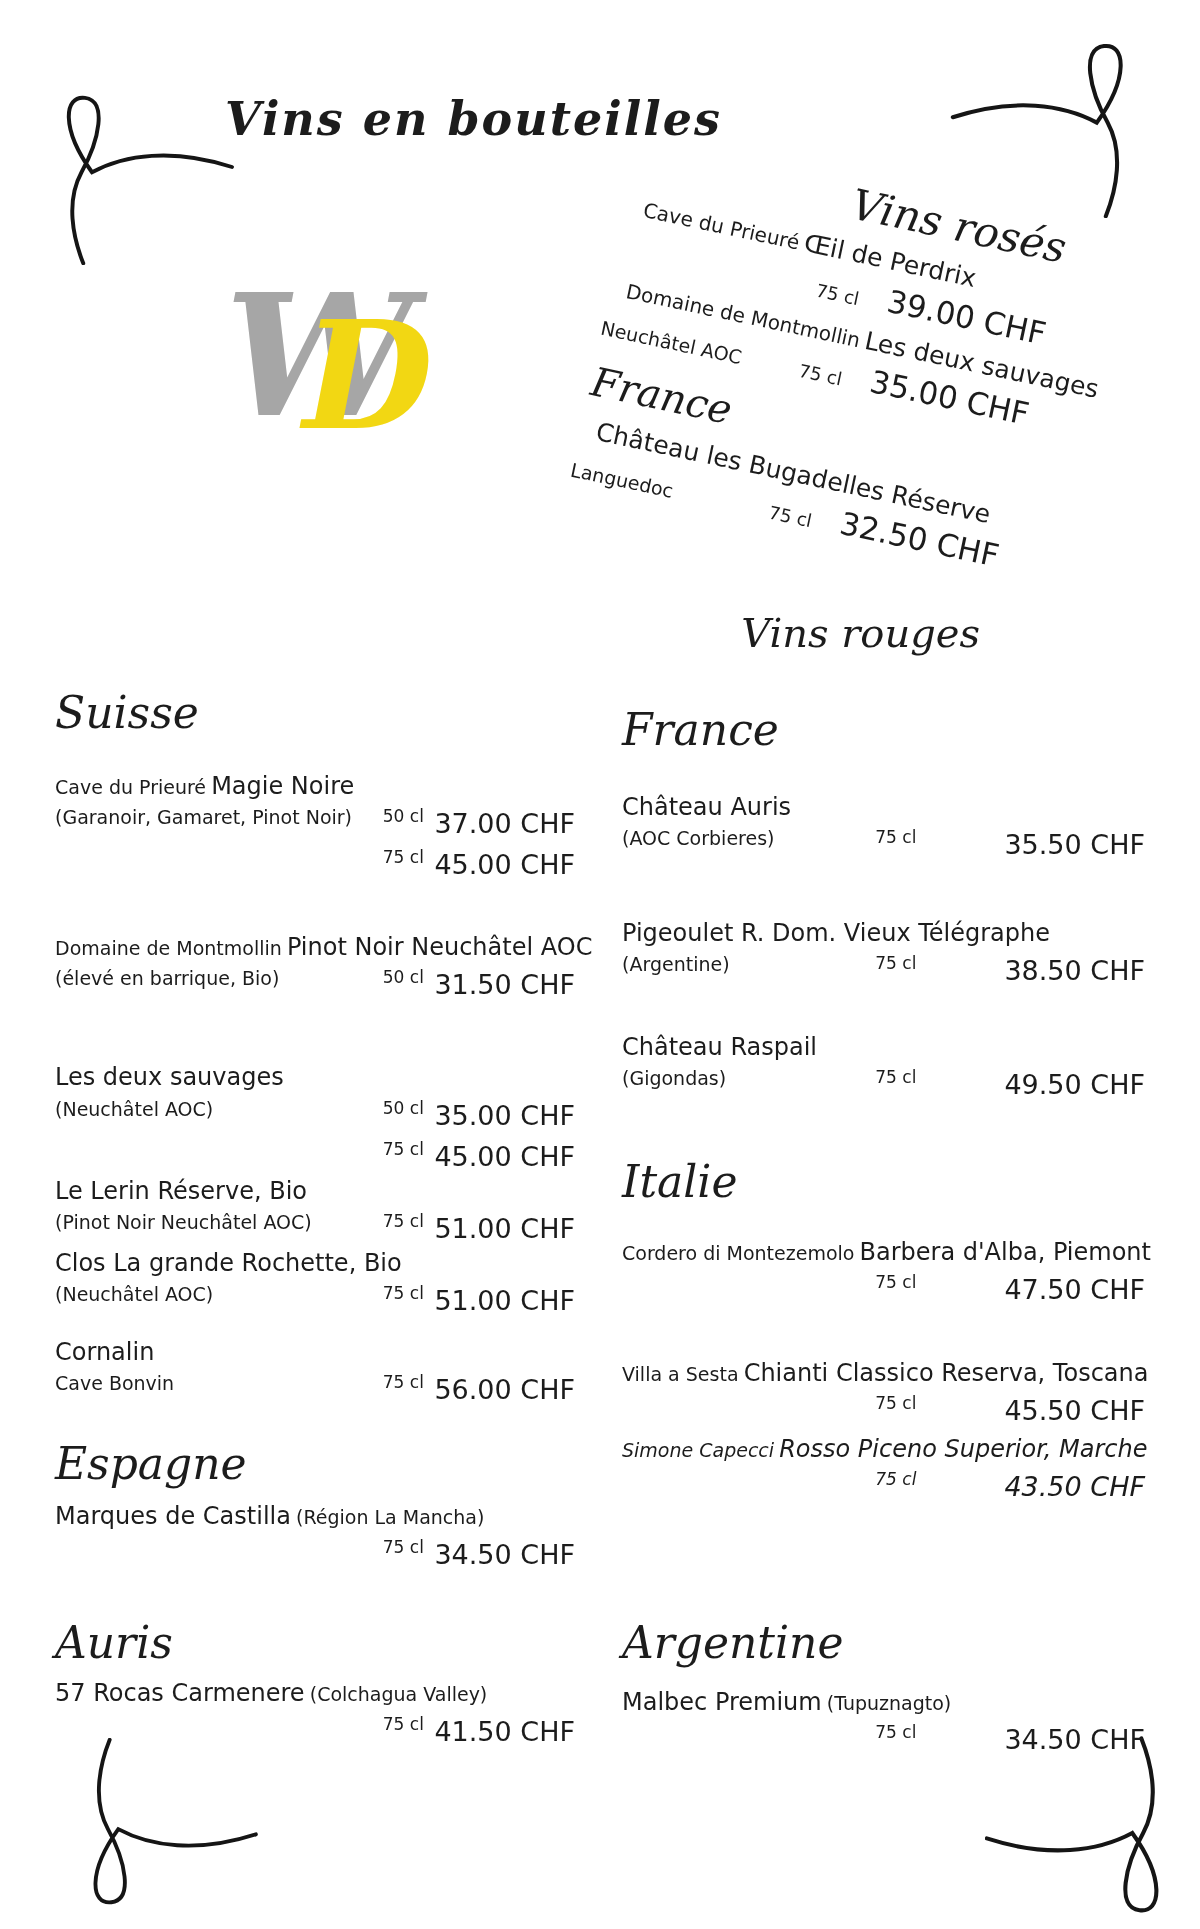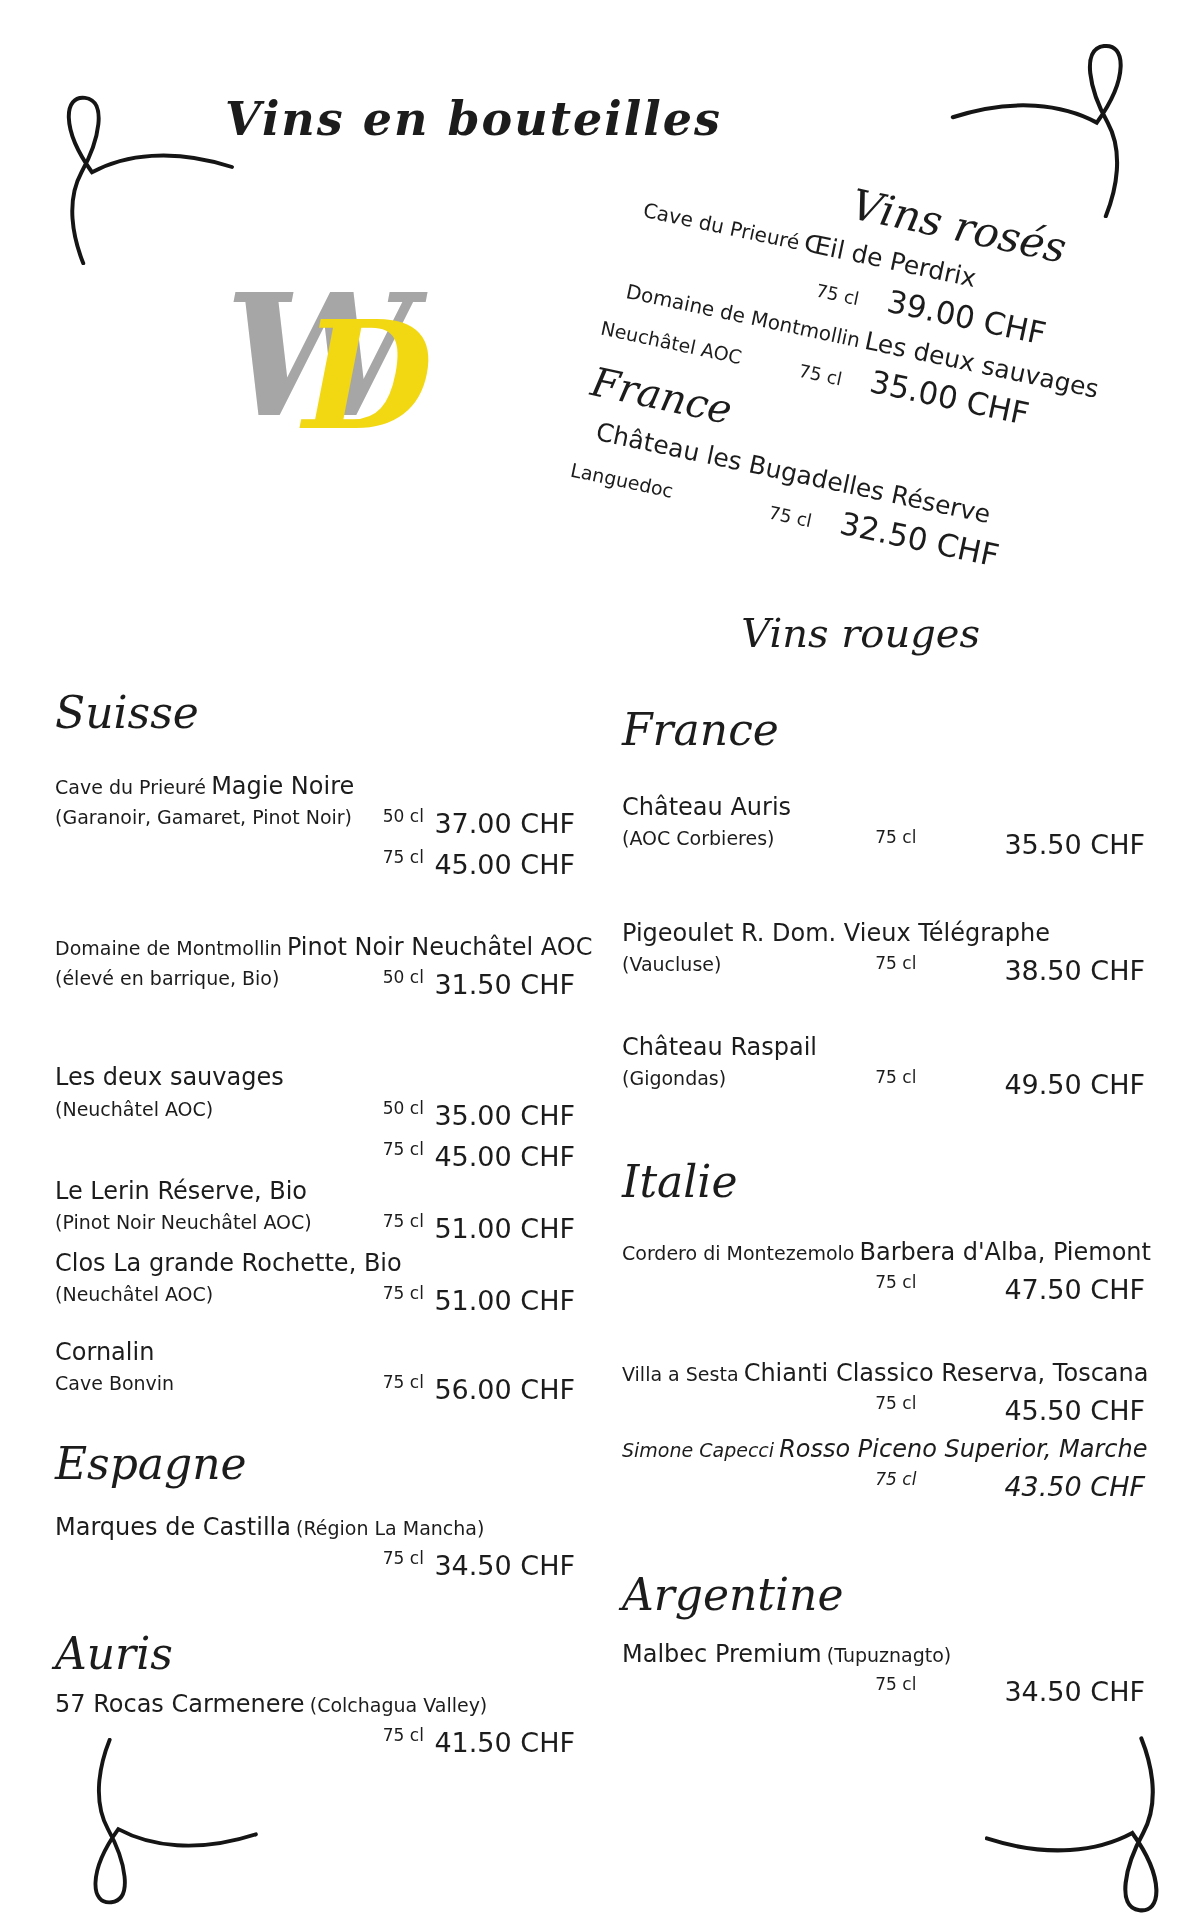--- a/index.html
+++ b/index.html
@@ -230,21 +230,21 @@
       </div>
       <div class="prow">
         <span class="plabel">Cave Bonvin</span>
         <span class="vol">75 cl</span>
         <span class="price">56.00 CHF</span>
       </div>
     </div>
 
     <div class="country-header script" style="margin-top:30px;">Espagne</div>
 
-    <div class="wine-item" style="margin-top:23px;">
+    <div class="wine-item" style="margin-top:12px;">
       <div class="name-line">
         
         <span class="wname">Marques de Castilla</span>
         <span class="suffix">(Région La Mancha)</span>
       </div>
       <div class="prow">
         <span class="plabel"></span>
         <span class="vol">75 cl</span>
         <span class="price">34.50 CHF</span>
       </div>
@@ -281,21 +281,21 @@
         <span class="price">35.50 CHF</span>
       </div>
     </div>
 
     <div class="wine-item" style="margin-top:54px;">
       <div class="name-line">
         
         <span class="wname">Pigeoulet R. Dom. Vieux Télégraphe</span>
       </div>
       <div class="prow">
-        <span class="plabel">(Vaucluse)</span>
+        <span class="plabel">(Argentine)</span>
         <span class="vol">75 cl</span>
         <span class="price">38.50 CHF</span>
       </div>
     </div>
 
     <div class="wine-item" style="margin-top:42px;">
       <div class="name-line">
         
         <span class="wname">Château Raspail</span>
       </div>
@@ -337,21 +337,21 @@
         <span class="producer">Simone Capecci</span>
         <span class="wname">Rosso Piceno Superior, Marche</span>
       </div>
       <div class="prow">
         <span class="plabel"></span>
         <span class="vol">75 cl</span>
         <span class="price">43.50 CHF</span>
       </div>
     </div>
 
-    <div class="country-header script" style="margin-top:64px;font-style:italic;">Argentine</div>
+    <div class="country-header script" style="margin-top:112px;font-style:italic;">Argentine</div>
 
     <div class="wine-item" style="margin-top:18px;">
       <div class="name-line">
         
         <span class="wname">Malbec Premium</span>
         <span class="suffix">(Tupuznagto)</span>
       </div>
       <div class="prow">
         <span class="plabel"></span>
         <span class="vol">75 cl</span>

